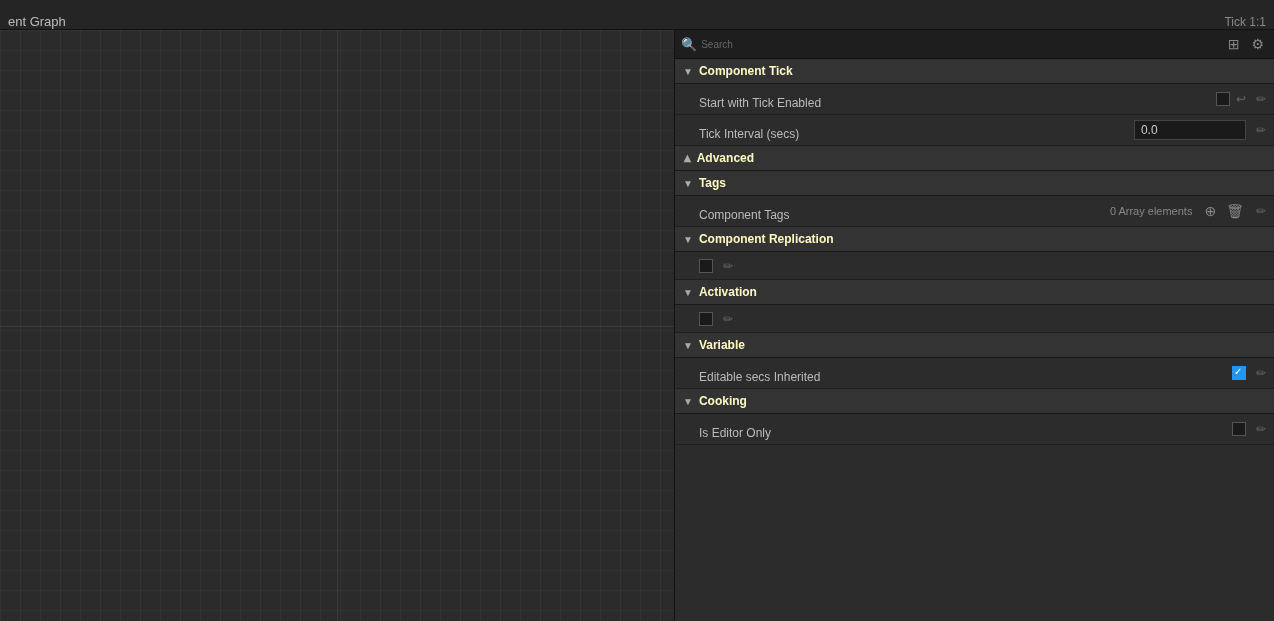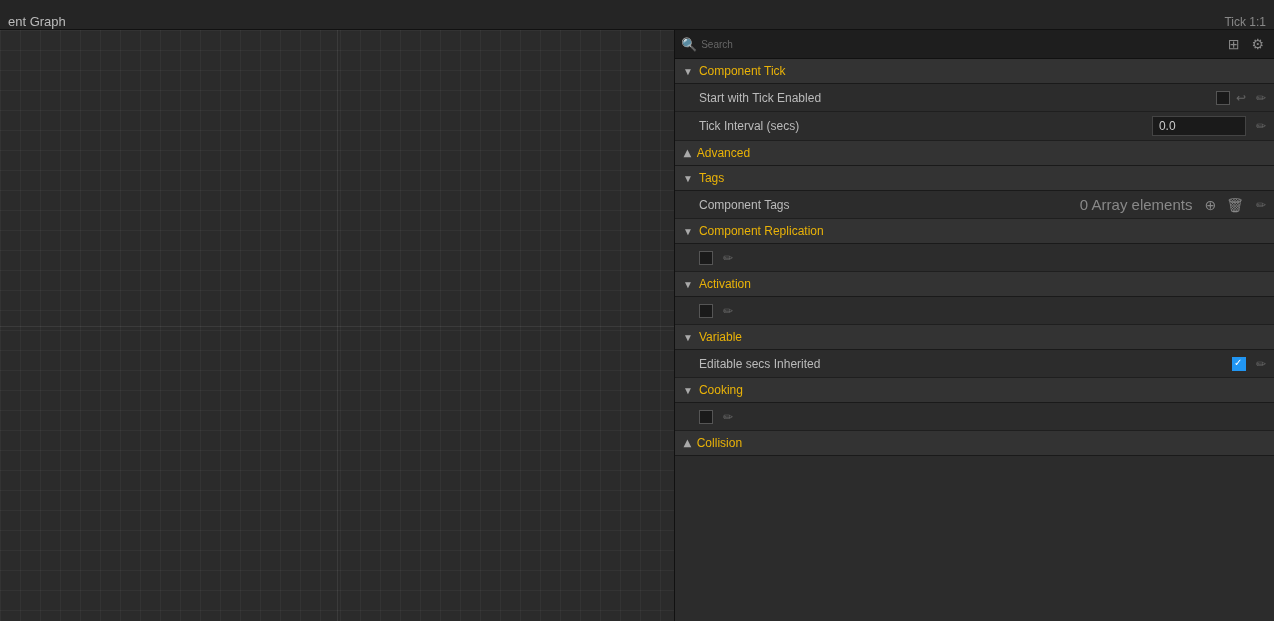--- a/index.html
+++ b/index.html
@@ -130,38 +130,39 @@
       border-bottom: 1px solid #1a1a1a;
     }
     .section-arrow {
       color: #aaa;
       font-size: 10px;
       margin-right: 6px;
       display: inline-block;
     }
     .section-arrow.collapsed { transform: rotate(-90deg); }
     .section-title {
-      color: #eab308;
-      font-weight: normal;
+      color: #fef9c3;
+      font-weight: bold;
       font-size: 12px;
     }
 
     
     .property-row {
       display: flex;
       align-items: center;
       padding: 4px 8px 4px 24px;
       border-bottom: 1px solid #1f1f1f;
       min-height: 28px;
       background: #2c2c2c;
     }
     .property-label {
       flex: 1;
       color: #bbb;
       font-size: 12px;
+      margin-top: 8px;
     }
     .property-value {
       display: flex;
       align-items: center;
       gap: 6px;
     }
 
     
     .prop-checkbox {
       width: 14px;
@@ -185,21 +186,21 @@
       left: 1px;
     }
 
     
     .prop-input {
       background: #1a1a1a;
       border: 1px solid #444;
       color: #ccc;
       font-size: 12px;
       padding: 2px 6px;
-      width: 94px;
+      width: 112px;
       outline: none;
     }
 
     
     .edit-icon {
       color: #666;
       cursor: pointer;
       font-size: 12px;
       margin-left: 4px;
     }
@@ -207,21 +208,21 @@
     
     .reset-icon {
       color: #666;
       cursor: pointer;
       font-size: 12px;
     }
 
     
     .array-elements {
       color: #888;
-      font-size: 15px;
+      font-size: 11px;
       margin-right: 4px;
     }
     .array-btn {
       background: none;
       border: none;
       color: #888;
       cursor: pointer;
       font-size: 14px;
       padding: 0 2px;
     }
@@ -318,25 +319,22 @@
           <div class="property-value">
             <span class="prop-checkbox checked"></span>
             <span class="edit-icon">✏</span>
           </div>
         </div>
         <div class="section-header">
           <span class="section-arrow">▼</span>
           <span class="section-title">Cooking</span>
         </div>
         <div class="property-row">
+          <span class="property-label">Is Editor Only</span>
           <div class="property-value">
             <span class="prop-checkbox"></span>
             <span class="edit-icon">✏</span>
           </div>
-        </div>
-        <div class="section-header">
-          <span class="section-arrow collapsed">▶</span>
-          <span class="section-title">Collision</span>
         </div>
       </div>
 
   </div>
 </div>
 
 </body></html>

